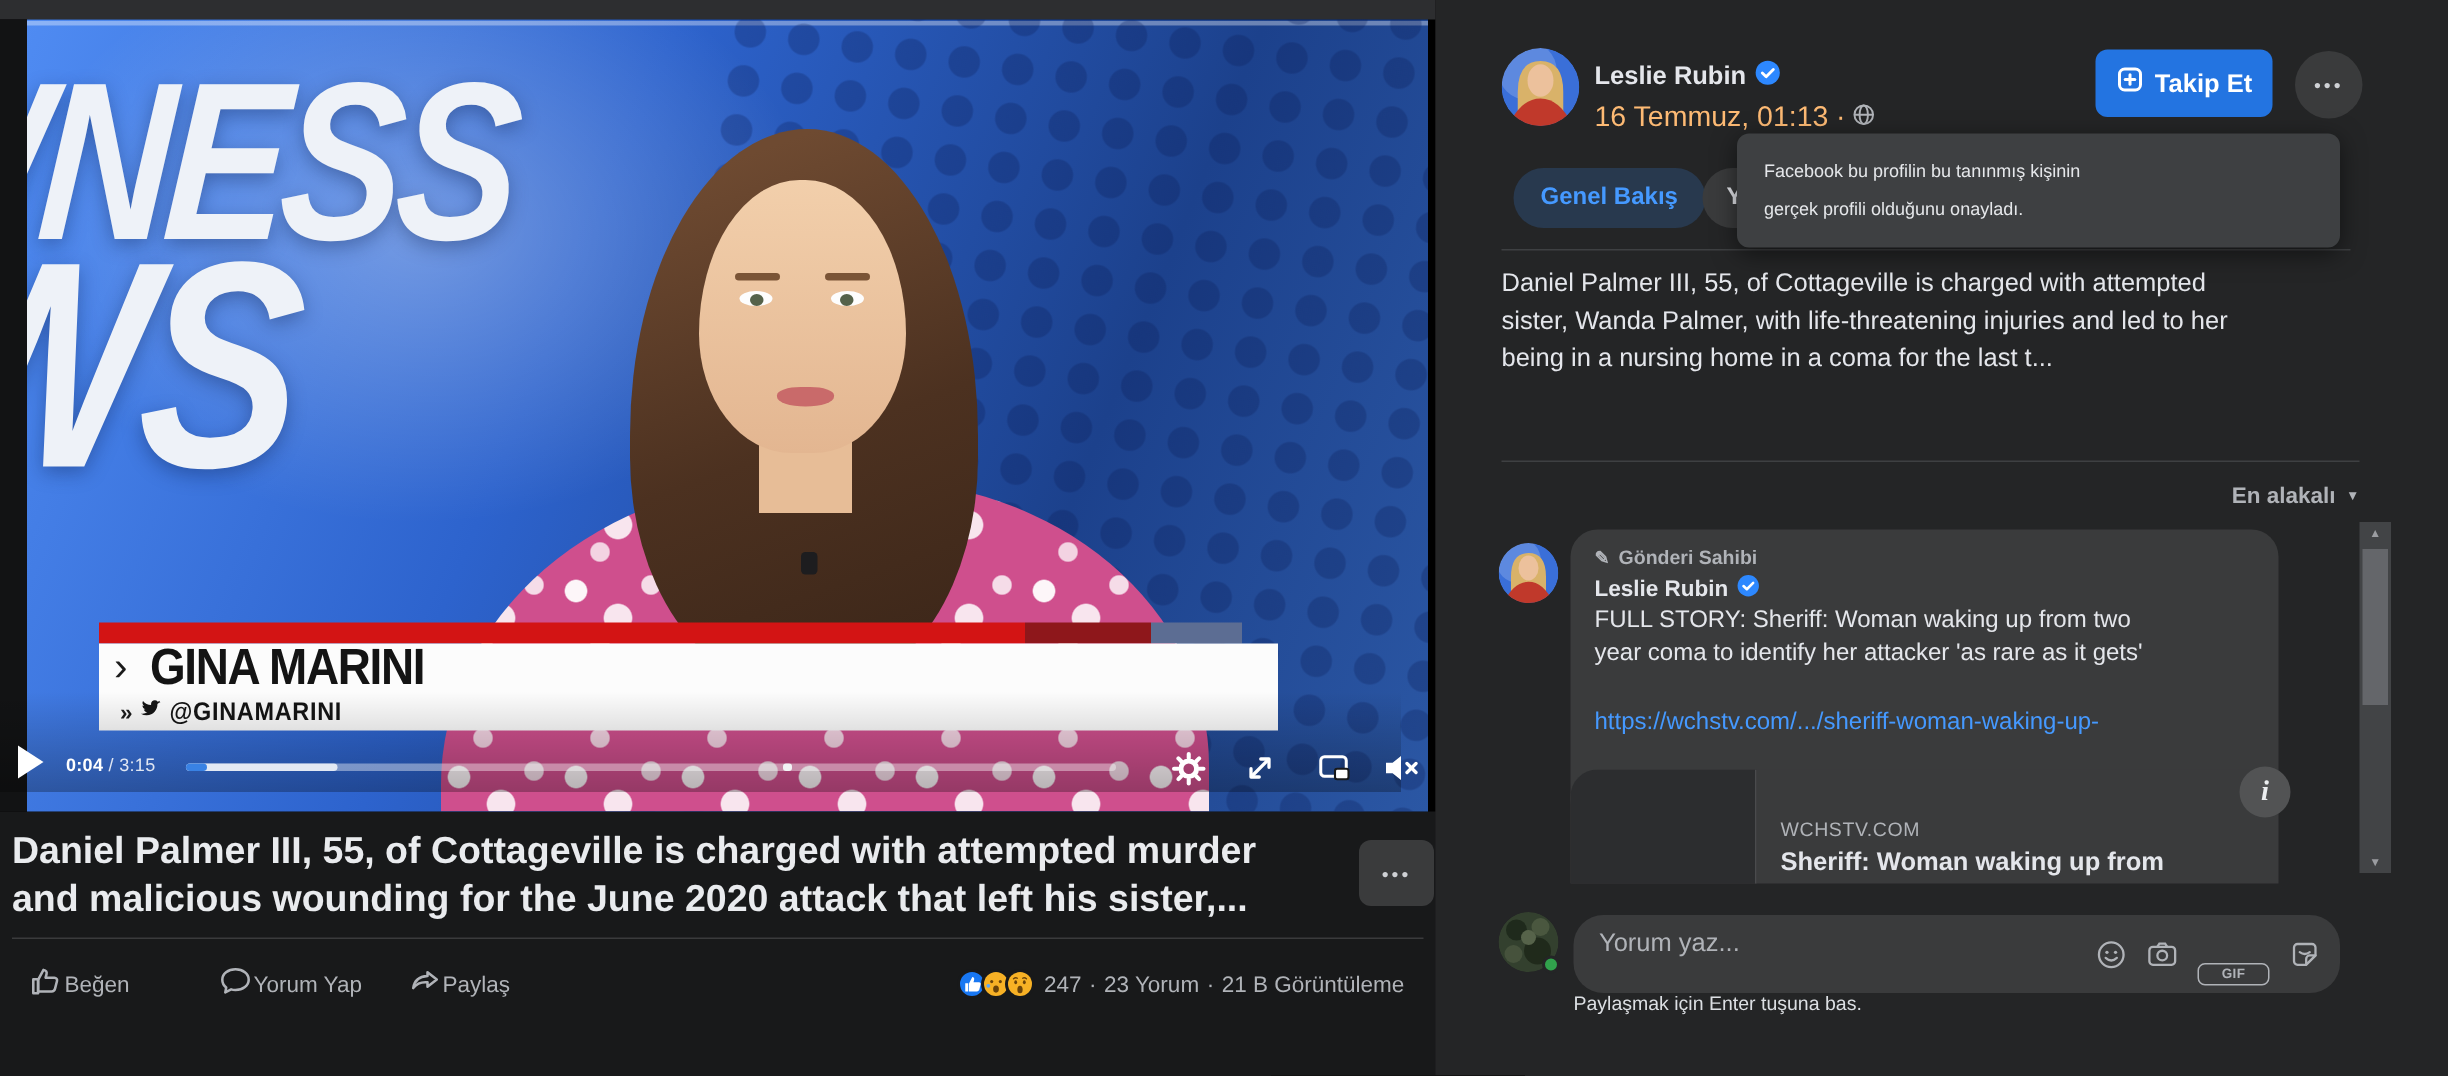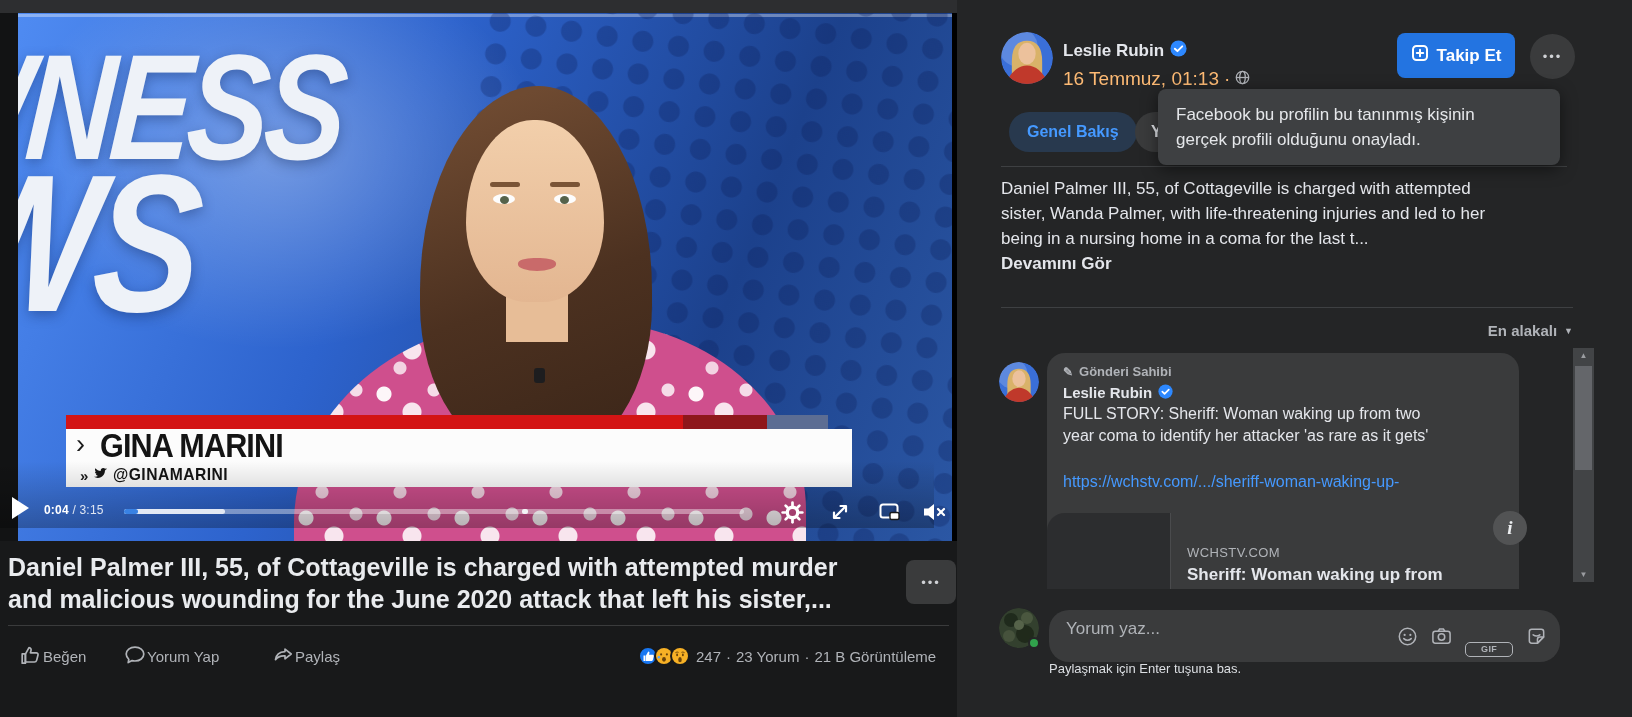--- a/index.html
+++ b/index.html
@@ -99,21 +99,21 @@
   .hdr-date { left:106px; top:68px; display:flex; align-items:center; gap:5px; font-size:19px; color:#fdba74; }
   .btn-follow { left:440px; top:33px; width:118px; height:45px; background:#2374e1; border-radius:8px;
     display:flex; align-items:center; justify-content:center; gap:8px; color:#fff; font-size:17px; font-weight:bold; }
   .btn-more-circ { left:573px; top:34px; width:45px; height:45px; border-radius:50%; background:#3a3b3c;
     display:flex; align-items:center; justify-content:center; color:#cfd1d5; font-size:13px; letter-spacing:2px; }
   .pill { top:112px; height:40px; border-radius:20px; display:flex; align-items:center; padding:0 18px;
     font-size:16px; font-weight:bold; }
   .pill-overview { left:52px; background:#28394e; color:#4599ff; }
   .pill-comments { left:178px; background:#3a3b3c; color:#e4e6eb; padding:0 16px; z-index:5; }
   .tooltip { left:201px; top:89px; width:402px; padding:13px 18px; background:#3e4042; border-radius:8px;
-    box-shadow:0 4px 16px rgba(0,0,0,.5); z-index:30; font-size:17px; line-height:25px; color:#e5e7ea; }
+    box-shadow:0 4px 16px rgba(0,0,0,.5); z-index:30; font-size:12px; line-height:25px; color:#e5e7ea; }
   .r-divider1 { left:44px; top:166px; width:566px; height:1px; background:#3e4042; z-index:1; }
   .post-body { left:44px; top:176px; width:575px; font-size:17px; line-height:25px; color:#e4e6eb; white-space:nowrap; }
   .see-more { font-weight:bold; }
   .r-divider2 { left:44px; top:307px; width:572px; height:1px; background:#3e4042; }
   .sort-row { left:44px; top:322px; width:572px; text-align:right; font-size:15px; font-weight:bold; color:#b0b3b8; }
   .sort-caret { font-size:9px; margin-left:7px; vertical-align:2px; }
 
   .comments-region { left:0; top:337px; width:675px; height:252px; overflow:hidden; }
   .c-bubble { left:90px; top:16px; width:472px; background:#3a3b3c; border-radius:18px; padding:10px 16px 12px; }
   .c-badge-row { display:flex; align-items:center; gap:6px; font-size:13px; font-weight:bold; color:#b0b3b8; height:17px; }
@@ -246,21 +246,21 @@
   </div>
   <div class="abs l-divider"></div>
 
   <div class="abs action-item" style="left:20px;">
     <span><svg width="22" height="22" viewBox="0 0 22 22" fill="none" stroke="#b0b3b8" stroke-width="1.7" stroke-linejoin="round">
           <path d="M2.2 9.8h3.2v9.4H2.2z"></path>
           <path d="M5.4 18.4V10.2L9 3.6c1.8.2 2.4 1.4 2 3l-.6 2.2h5.9c1.2 0 2 1.1 1.7 2.2l-1.3 5.1c-.3 1.1-1.2 1.9-2.3 1.9H5.4z"></path>
         </svg></span>
     <span>Beğen</span>
   </div>
-  <div class="abs action-item" style="left:124px;">
+  <div class="abs action-item" style="left:146px;">
     <span><svg width="22" height="22" viewBox="0 0 22 22" fill="none" stroke="#b0b3b8" stroke-width="1.7" stroke-linejoin="round">
           <path d="M11 3.2c5 0 8.8 3 8.8 6.9s-3.8 6.9-8.8 6.9c-1 0-2-.1-2.9-.4L4.2 18.6l.6-3.3C3.2 14 2.2 12.2 2.2 10.1 2.2 6.2 6 3.2 11 3.2z"></path>
         </svg></span>
     <span>Yorum Yap</span>
   </div>
   <div class="abs action-item" style="left:272px;">
     <span><svg width="22" height="22" viewBox="0 0 22 22" fill="none" stroke="#b0b3b8" stroke-width="1.7" stroke-linejoin="round">
           <path d="M13 5.2 19.2 10 13 14.8v-2.9c-4.3-.4-7.2.8-9.5 3.8.6-4.9 3.6-7.8 9.5-8.1V5.2z"></path>
         </svg></span>
     <span>Paylaş</span>
@@ -347,21 +347,20 @@
 
     <div class="abs tooltip">
       <div>Facebook bu profilin bu tanınmış kişinin</div>
       <div>gerçek profili olduğunu onayladı.</div>
     </div>
 
     <div class="abs post-body">
       <div>Daniel Palmer III, 55, of Cottageville is charged with attempted</div>
       <div>sister, Wanda Palmer, with life-threatening injuries and led to her</div>
       <div>being in a nursing home in a coma for the last t...</div>
-      <div class="see-more">Devamını Gör</div>
     </div>
     <div class="abs r-divider2"></div>
 
     <div class="abs sort-row">
       <span>En alakalı</span><span class="sort-caret">▼</span>
     </div>
 
     <div class="abs comments-region">
       <div class="abs avatar" style="left:42px; top:25px; width:40px; height:40px;">
         <svg width="40" height="40" viewBox="0 0 48 48">

